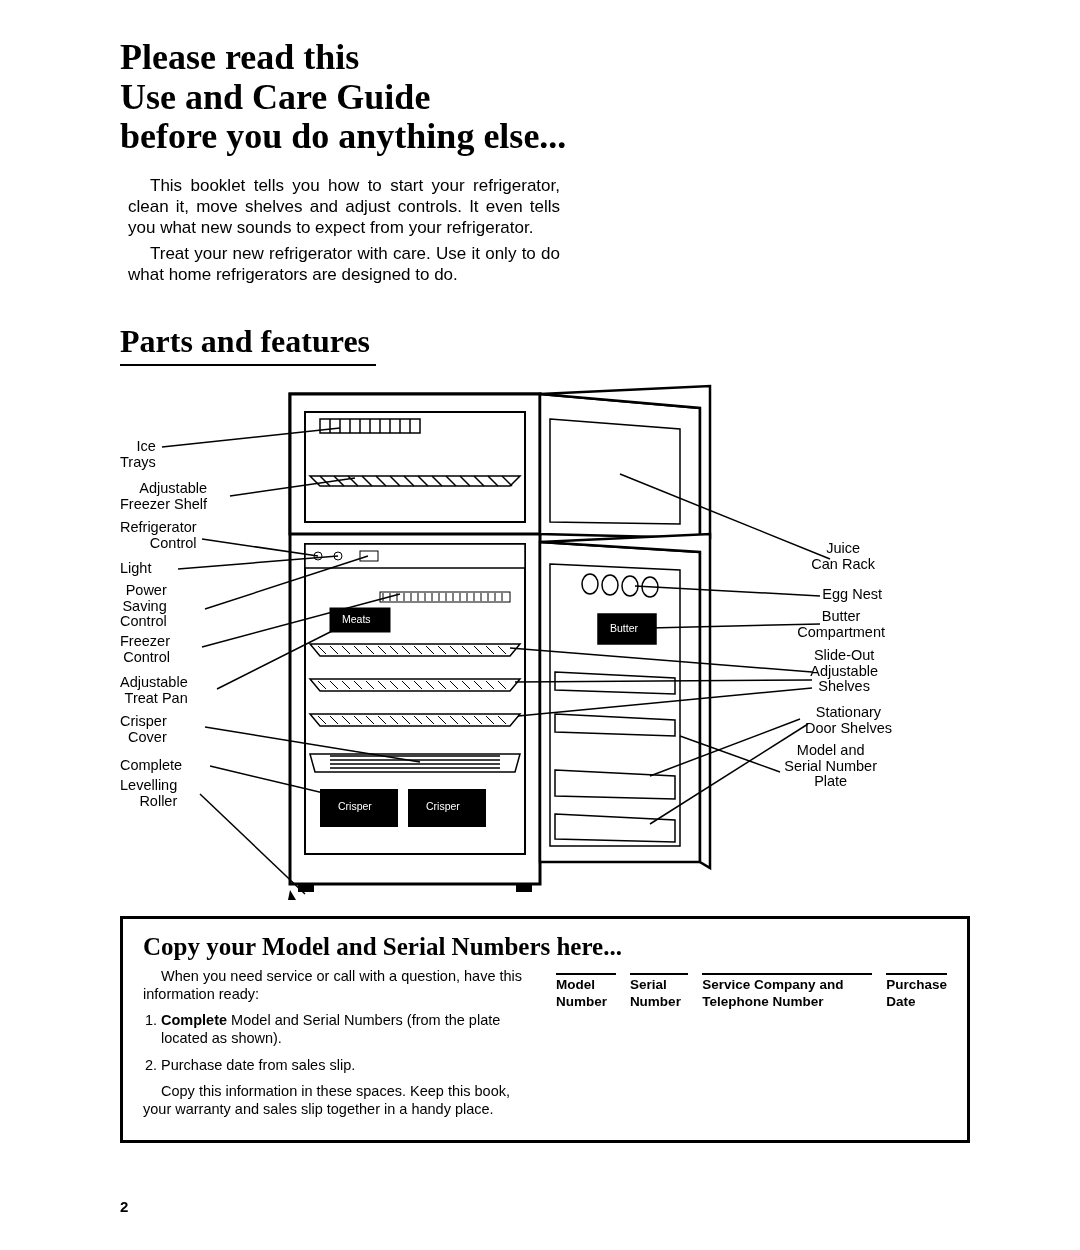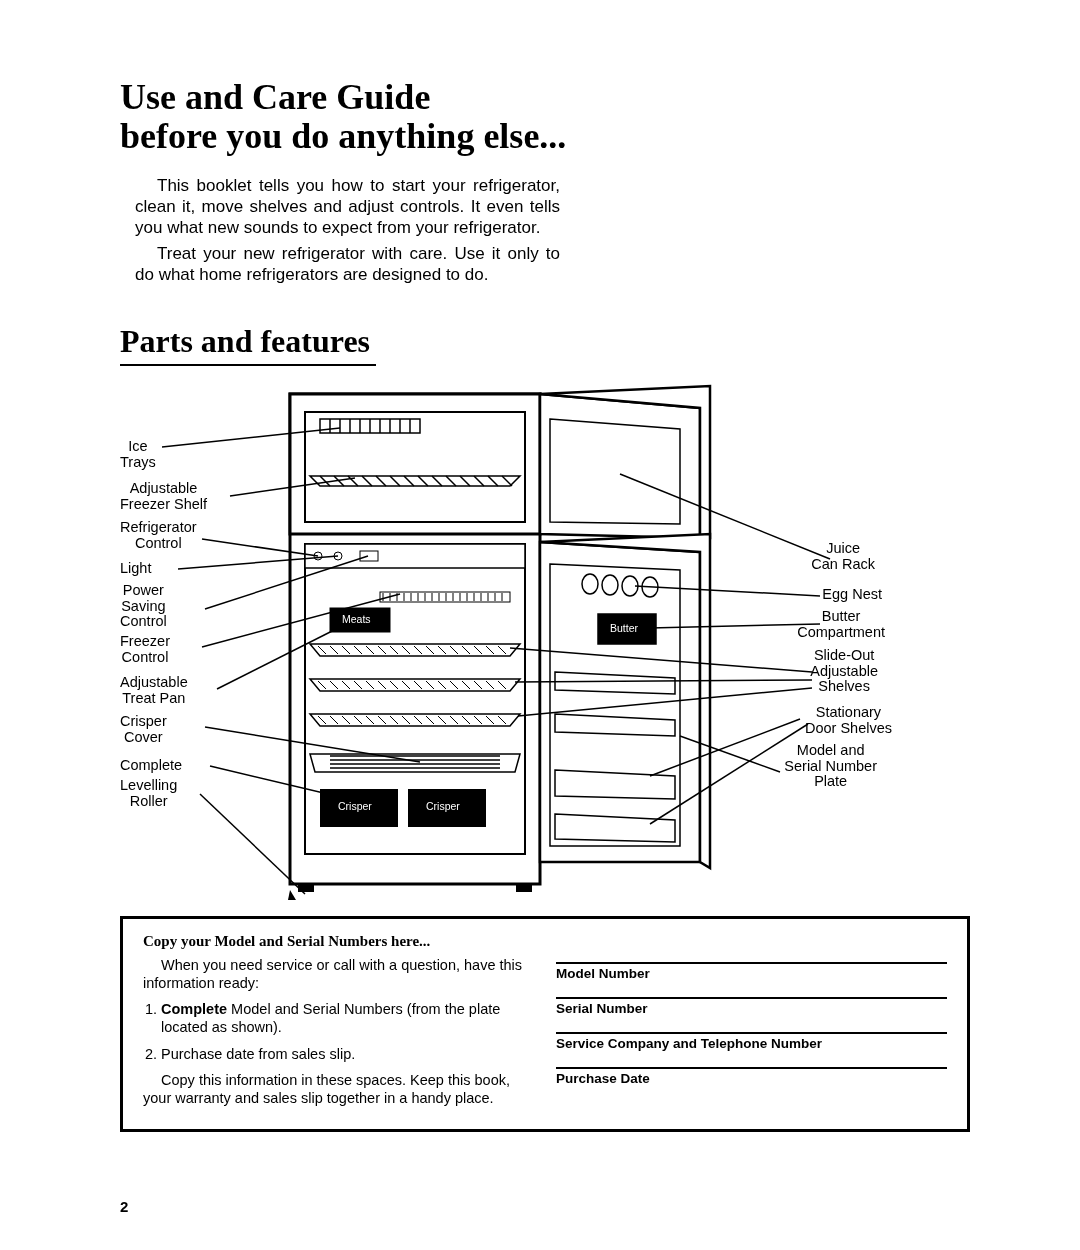--- a/index.html
+++ b/index.html
@@ -1,44 +1,44 @@
 <!DOCTYPE html>
 <html><head>
 <meta charset="utf-8">
 <style>
   html,body{margin:0;padding:0;background:#fff;font-family:Helvetica,Arial,sans-serif;color:#000}
   .page{width:1080px;height:1250px;position:relative;box-sizing:border-box;padding:38px 110px 20px 120px}
   h1{font-family:"Times New Roman",Times,serif;font-weight:700;font-size:36px;line-height:1.1;margin:0 0 18px 0}
   .intro{width:440px;font-size:17px;line-height:1.25;text-align:justify}
-  .intro p{margin:0 0 4px 15px;text-indent:22px}
+  .intro p{margin:0 0 4px 8px;text-indent:22px}
   h2{font-family:"Times New Roman",Times,serif;font-weight:700;font-size:32px;margin:34px 0 0 0;display:inline-block;border-bottom:2.5px solid #000;padding:0 6px 4px 0}
   .diagram{position:relative;width:860px;height:520px;margin:18px auto 12px auto}
   .diagram svg{position:absolute;left:0;top:0}
   .lbl{position:absolute;font-size:14.5px;line-height:1.08;font-weight:400}
-  .lbl.lft{text-align:center}
+  .lbl.lft{text-align:right}
   .lbl.rgt{text-align:center}
   .diag-internal{position:absolute;font-size:10.5px;color:#fff}
   .form-box{border:3px solid #000;padding:14px 20px;margin-top:10px}
-  .form-box h3{font-family:"Times New Roman",Times,serif;font-weight:700;font-size:15px;margin:0 0 6px 0}
+  .form-box h3{font-family:"Times New Roman",Times,serif;font-weight:700;font-size:25px;margin:0 0 6px 0}
   .form-cols{display:flex;gap:22px;font-size:14.5px;line-height:1.25}
   .form-left{flex:1}
   .form-left p{margin:0 0 8px 0;text-indent:18px}
   .form-left ol{margin:0 0 8px 0;padding-left:18px}
   .form-left li{margin-bottom:8px}
-  .form-right{flex:1;display:flex;flex-direction:column;justify-content:flex-start;gap:14px;padding-top:6px}
+  .form-right{flex:1;display:flex;flex-direction:row;justify-content:flex-start;gap:14px;padding-top:6px}
   .field{border-top:2px solid #000;padding-top:2px;font-weight:700;font-size:13.5px}
   .pagenum{position:absolute;left:120px;bottom:35px;font-weight:700;font-size:15px}
 </style>
 </head>
 <body>
 
 <div class="page">
 
   <h1>
-    <br>
+    <span>Please read this</span><br>
     <span>Use and Care Guide</span><br>
     <span>before you do anything else...</span>
   </h1>
 
   <div class="intro">
     <p>This booklet tells you how to start your refrigerator, clean it, move shelves and adjust controls. It even tells you what new sounds to expect from your refrigerator.</p>
     <p>Treat your new refrigerator with care. Use it only to do what home refrigerators are designed to do.</p>
   </div>
 
   <h2>Parts and features</h2>

